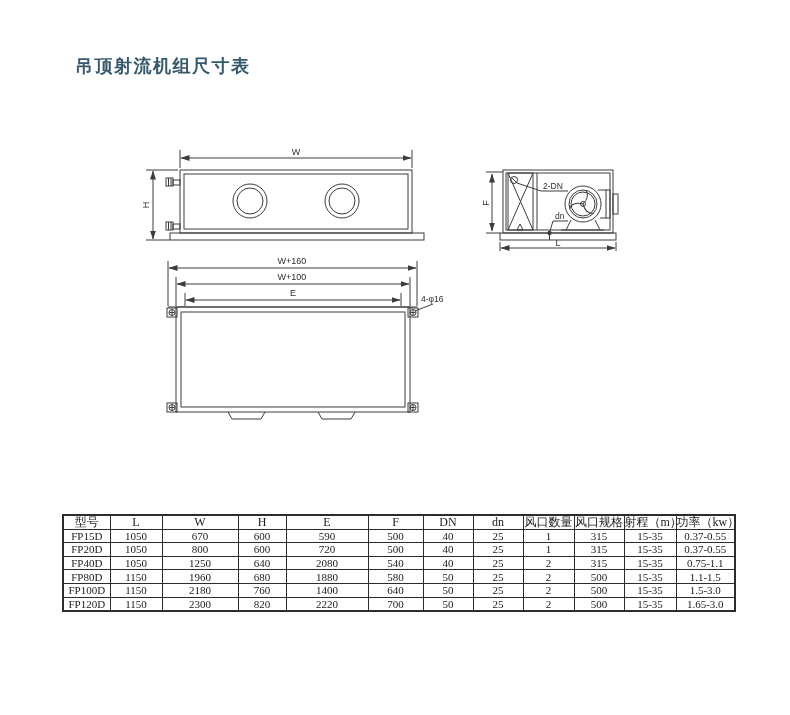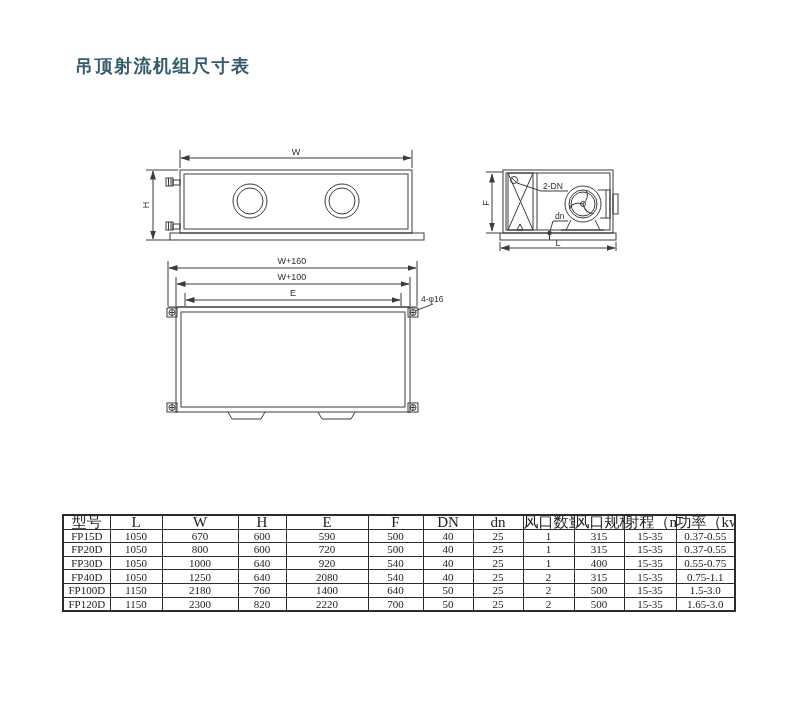--- a/index.html
+++ b/index.html
@@ -12,21 +12,21 @@
   .dlabel{font-family:"Liberation Sans",sans-serif;font-size:9px;fill:#2e2e2e;stroke:none;}
   .slabel{font-family:"Liberation Sans",sans-serif;font-size:8.5px;fill:#2e2e2e;stroke:none;}
   .fillshape{fill:#3c3c3c;stroke:none;}
   table.spec-table{position:absolute;left:62px;top:514px;width:672px;border-collapse:collapse;
         table-layout:fixed;font-family:"Liberation Serif","DejaVu Serif",serif;
         font-size:11px;color:#1b1b1b;border:2px solid #2c2c2c;}
   table.spec-table th, table.spec-table td{
         border:1px solid #2c2c2c;text-align:center;vertical-align:middle;
         padding:0;height:12.6px;line-height:12px;font-weight:normal;
         overflow:hidden;white-space:nowrap;}
-  table.spec-table th{font-size:15px;}
+  table.spec-table th{font-size:12px;}
 </style>
 </head>
 <body>
 
 <div class="page">
 
   <div class="title" style="color: rgb(53, 89, 109);">吊顶射流机组尺寸表</div>
 
   <svg class="drawings" width="790" height="500" viewBox="0 0 790 500">
     <defs>
@@ -239,48 +239,48 @@
           <td>720</td>
           <td>500</td>
           <td>40</td>
           <td>25</td>
           <td>1</td>
           <td>315</td>
           <td>15-35</td>
           <td>0.37-0.55</td>
         </tr>
         <tr>
-          <td>FP30D</td>
-          <td>1050</td>
-          <td>1000</td>
-          <td>640</td>
-          <td>920</td>
-          <td>540</td>
-          <td>40</td>
-          <td>25</td>
-          <td>1</td>
-          <td>400</td>
-          <td>15-35</td>
-          <td>0.55-0.75</td>
-        </tr>
-        <tr>
           <td>FP40D</td>
           <td>1050</td>
           <td>1250</td>
           <td>640</td>
           <td>2080</td>
           <td>540</td>
           <td>40</td>
           <td>25</td>
           <td>2</td>
           <td>315</td>
           <td>15-35</td>
           <td>0.75-1.1</td>
         </tr>
         <tr>
+          <td>FP80D</td>
+          <td>1150</td>
+          <td>1960</td>
+          <td>680</td>
+          <td>1880</td>
+          <td>580</td>
+          <td>50</td>
+          <td>25</td>
+          <td>2</td>
+          <td>500</td>
+          <td>15-35</td>
+          <td>1.1-1.5</td>
+        </tr>
+        <tr>
           <td>FP100D</td>
           <td>1150</td>
           <td>2180</td>
           <td>760</td>
           <td>1400</td>
           <td>640</td>
           <td>50</td>
           <td>25</td>
           <td>2</td>
           <td>500</td>

